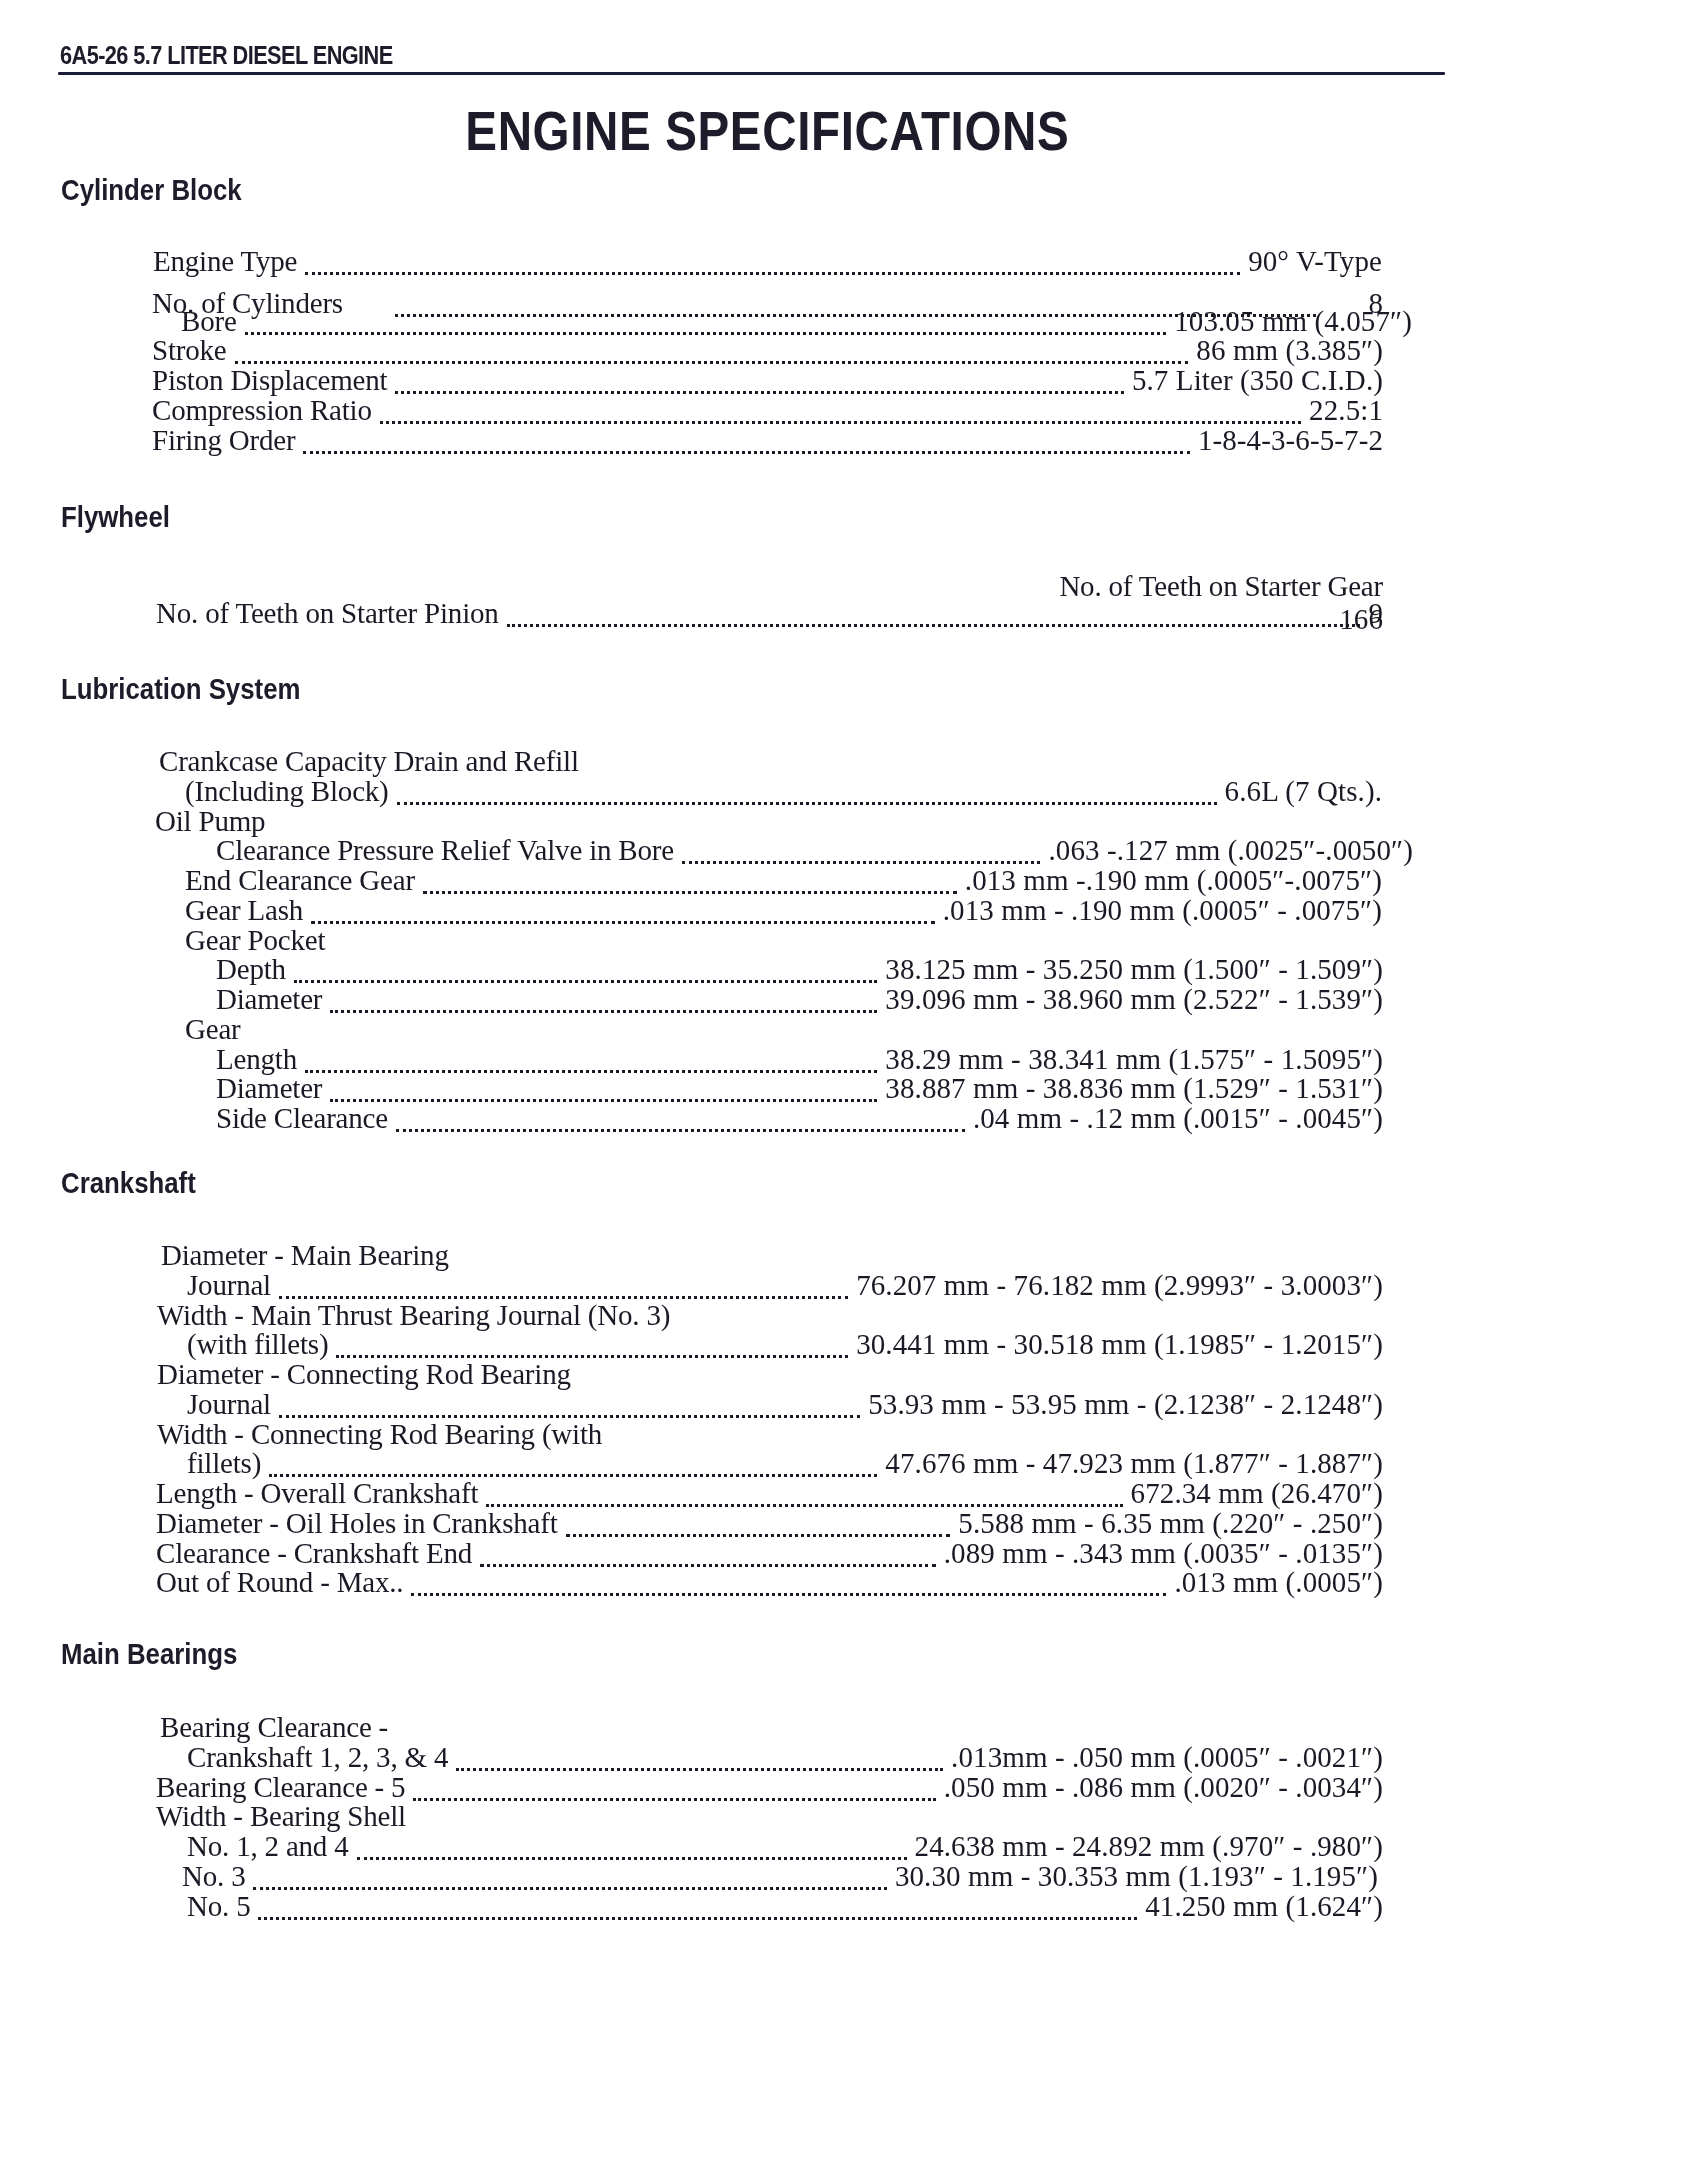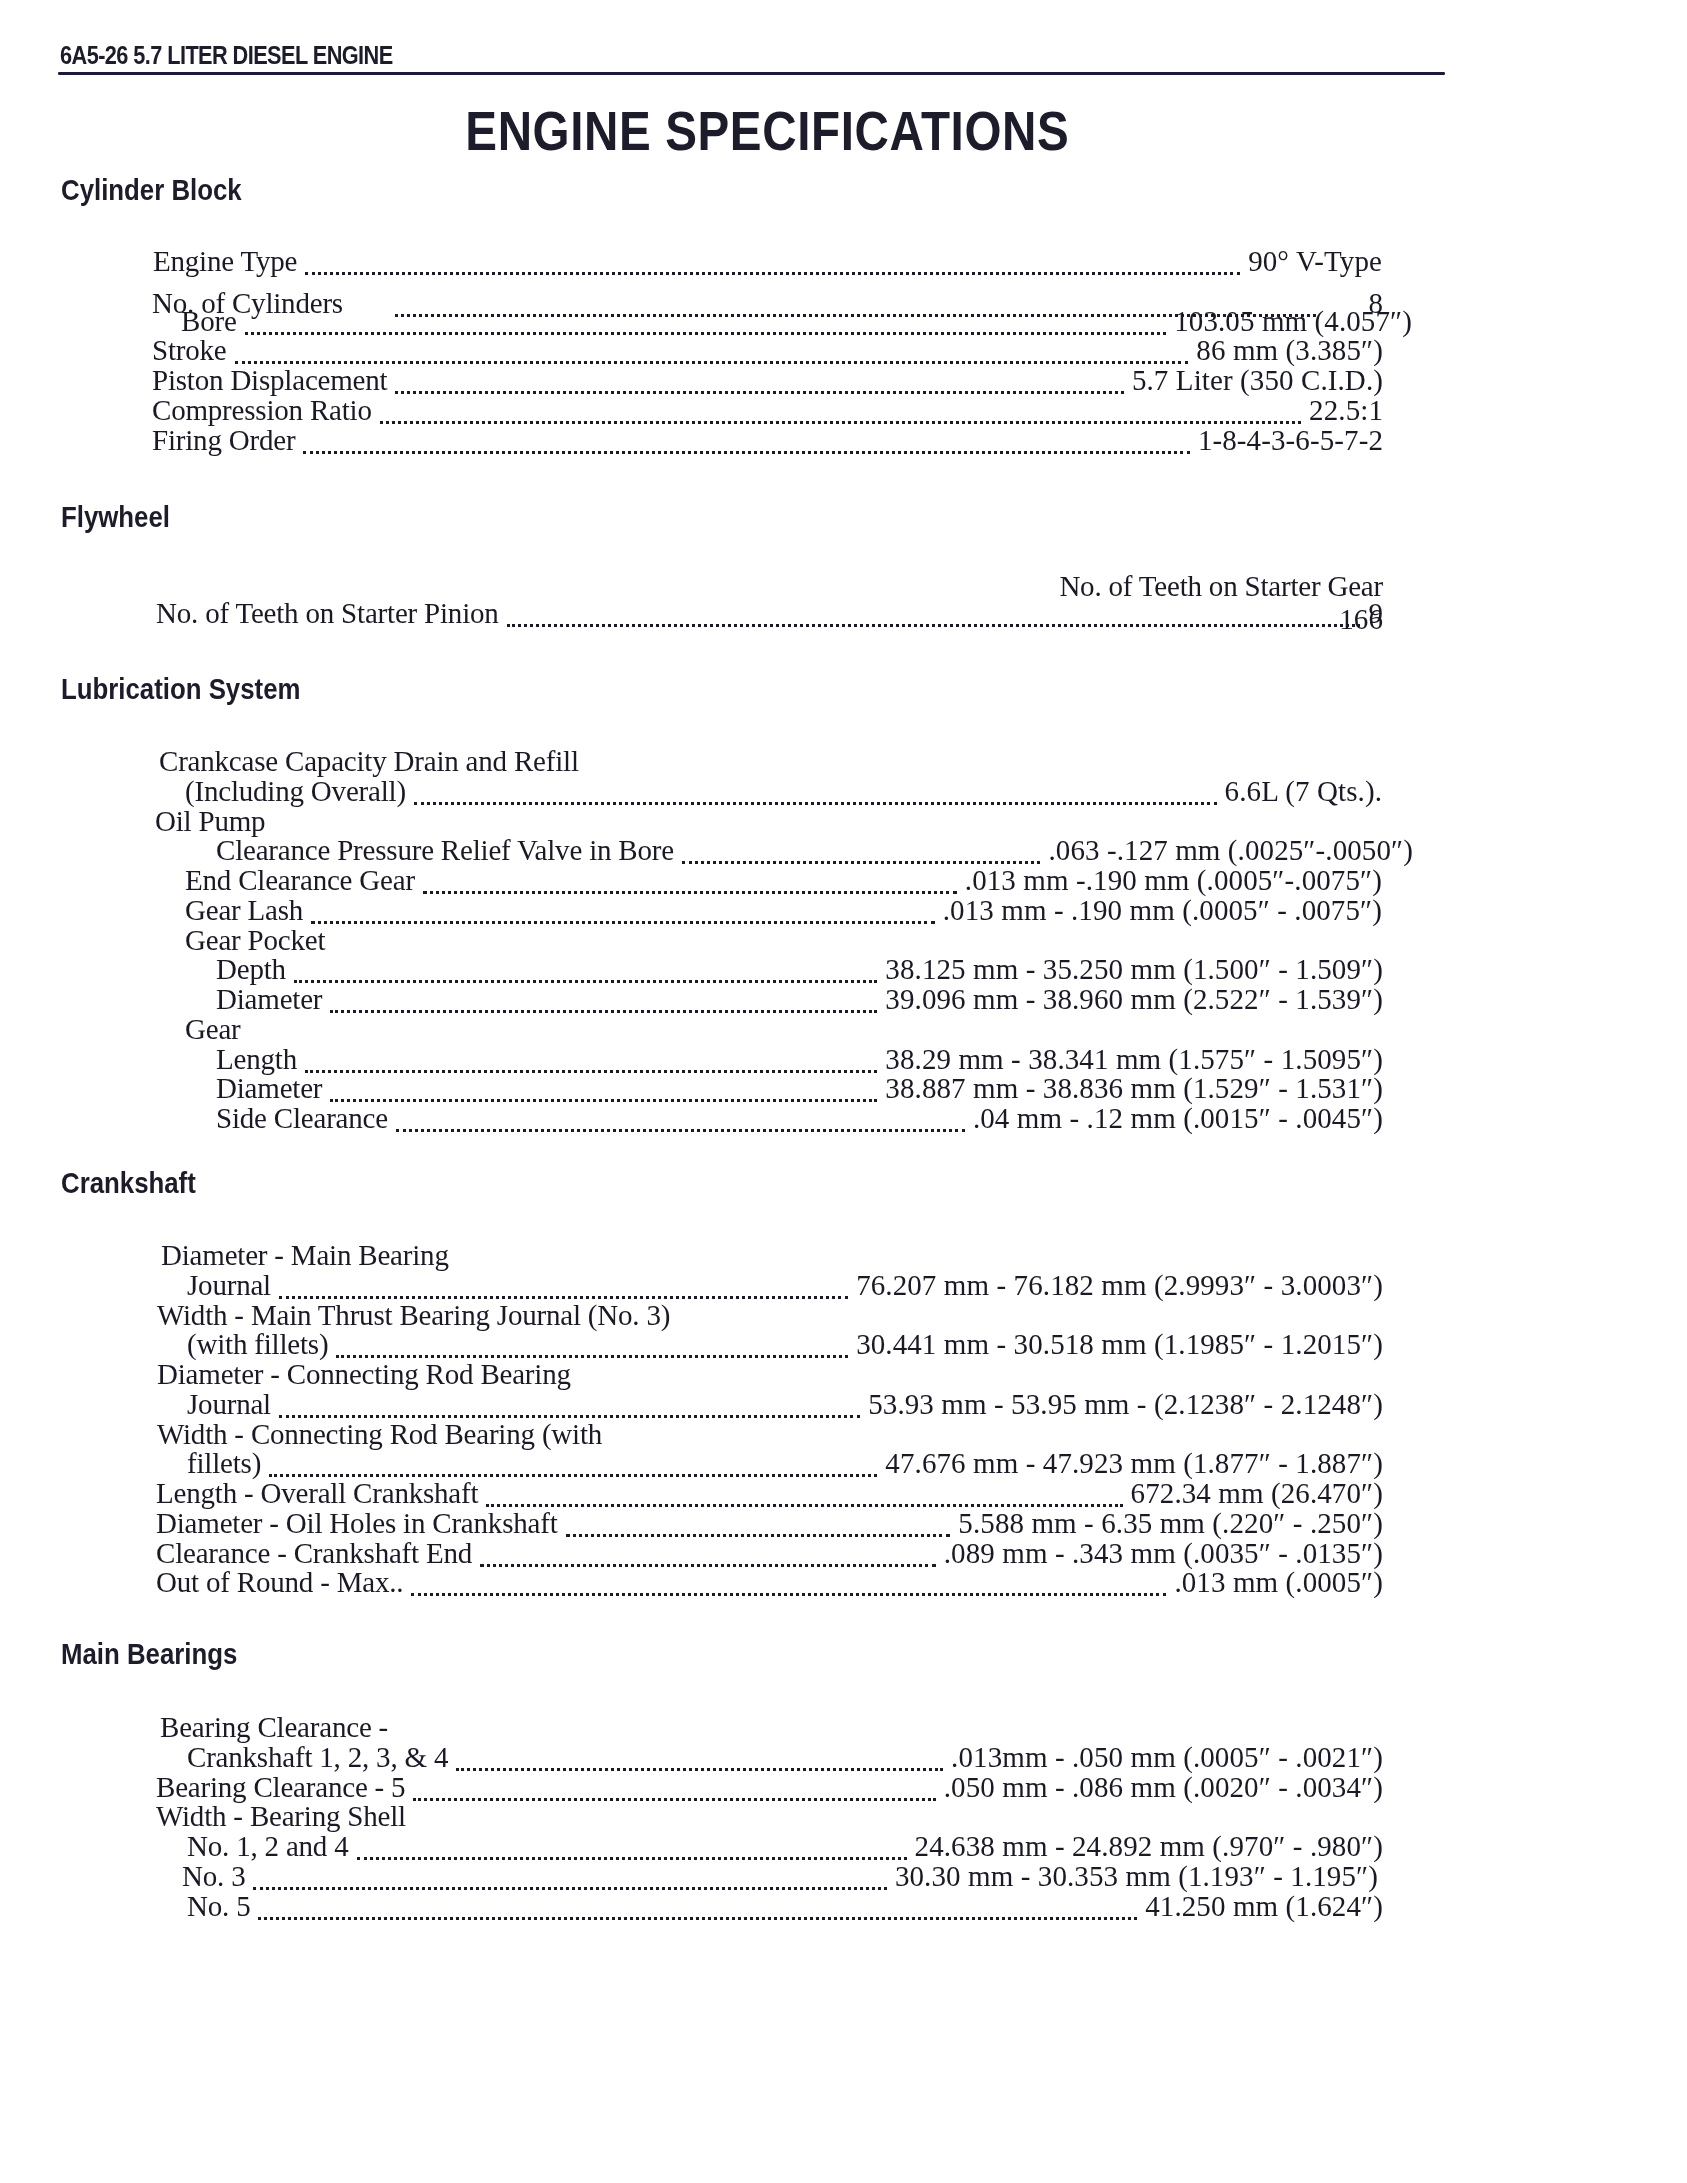--- a/index.html
+++ b/index.html
@@ -78,21 +78,21 @@
 </div>
 
 <div class="section-heading" style="top:672px;">Lubrication System</div>
 <div class="rows" style="top:748px;">
   <div class="row plain" style="top:0px;left:159px;width:1224px;">
       <span class="label">Crankcase Capacity Drain and Refill</span>
       <span class="leader"></span>
       <span class="value"></span>
     </div>
   <div class="row" style="top:30px;left:185px;width:1197px;">
-      <span class="label">(Including Overall)</span>
+      <span class="label">(Including Block)</span>
       <span class="leader"></span>
       <span class="value">6.6L (7 Qts.).</span>
     </div>
   <div class="row plain" style="top:60px;left:155px;width:1228px;">
       <span class="label">Oil Pump</span>
       <span class="leader"></span>
       <span class="value"></span>
     </div>
   <div class="row" style="top:89px;left:185px;width:1197px;margin-left:31px;">
       <span class="label">Clearance Pressure Relief Valve in Bore</span>

